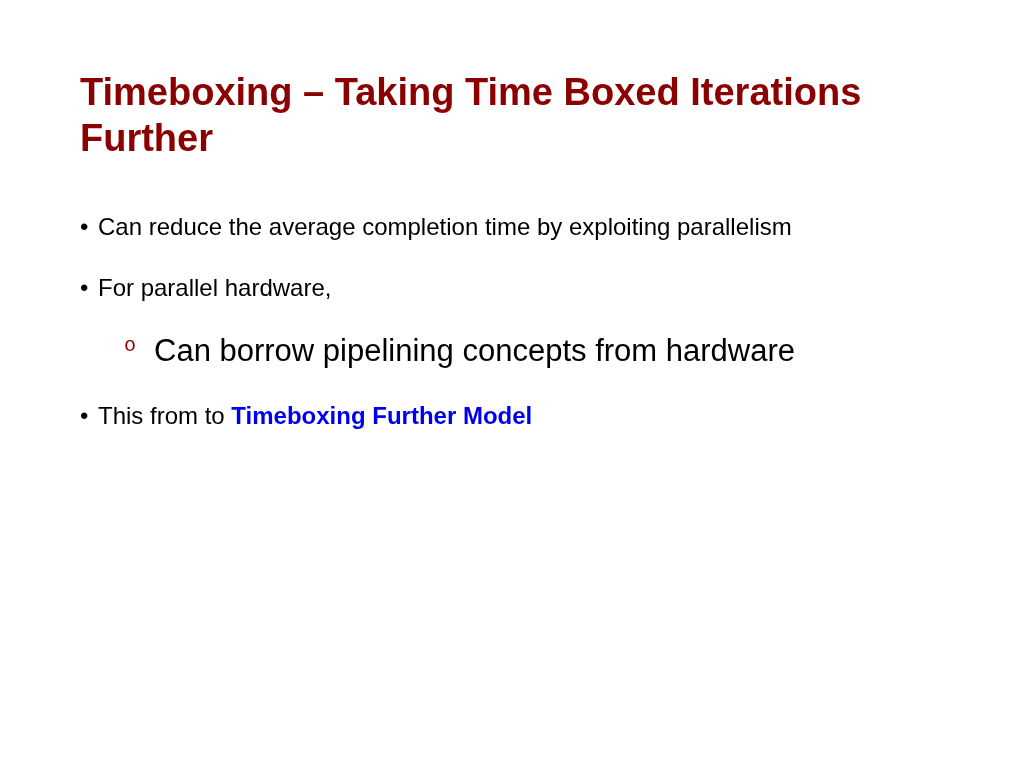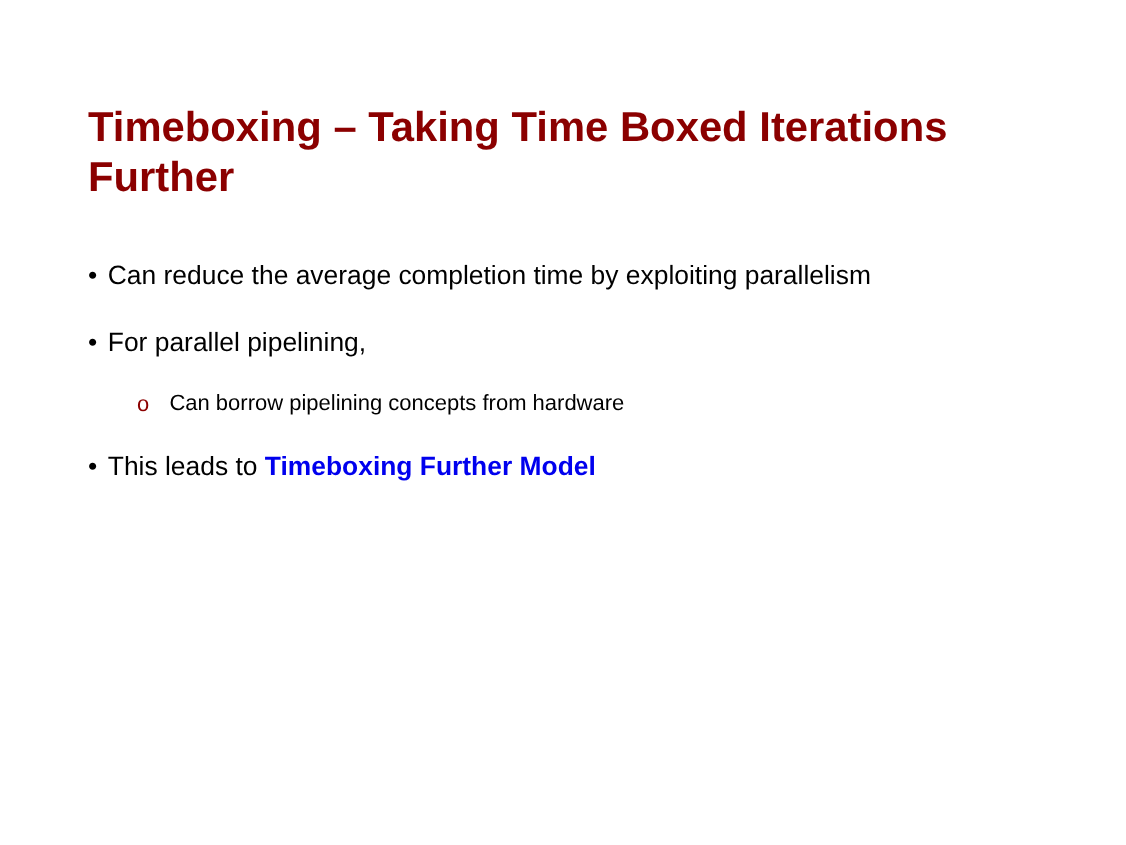--- a/index.html
+++ b/index.html
@@ -10,21 +10,20 @@
       font-family: Arial, Helvetica, sans-serif;
       padding: 70px 80px;
       overflow: hidden;
     }
     .title {
       color: #8B0000;
       font-size: 38px;
       font-weight: bold;
       line-height: 1.2;
       margin-bottom: 50px;
-      margin-top: 24px;
     }
     .bullets {
       list-style: none;
     }
     .bullets > li {
       font-size: 24px;
       color: #000;
       line-height: 1.35;
       margin-bottom: 28px;
       position: relative;
@@ -36,21 +35,21 @@
       left: 0;
       top: 0;
       color: #000;
       font-size: 24px;
     }
     .sub-bullets {
       list-style: none;
       margin-top: 26px;
     }
     .sub-bullets > li {
-      font-size: 20px;
+      font-size: 31px;
       color: #000;
       line-height: 1.35;
       position: relative;
       padding-left: 50px;
       margin-left: 6px;
     }
     .sub-bullets > li::before {
       content: "o";
       position: absolute;
       left: 20px;
@@ -67,23 +66,23 @@
 </head>
 <body>
 
 <h1 class="title">Timeboxing – Taking Time Boxed Iterations Further</h1>
 
 <ul class="bullets">
   <li>
     <span>Can reduce the average completion time by exploiting parallelism</span>
   </li>
   <li>
-    <span>For parallel pipelining,</span>
+    <span>For parallel hardware,</span>
     <ul class="sub-bullets">
       <li>
         <span>Can borrow pipelining concepts from hardware</span>
       </li>
     </ul>
   </li>
   <li>
-    <span>This leads to </span><span class="highlight">Timeboxing Further Model</span>
+    <span>This from to </span><span class="highlight">Timeboxing Further Model</span>
   </li>
 </ul>
 
 </body></html>

